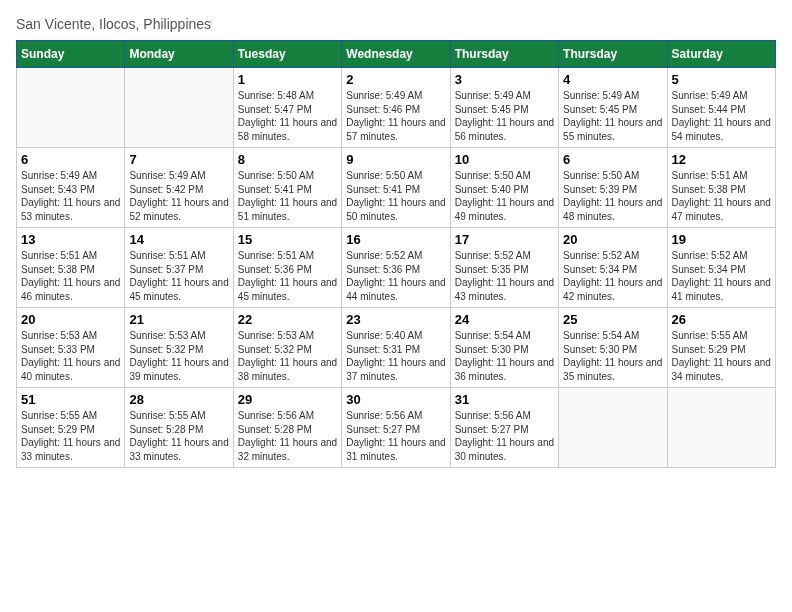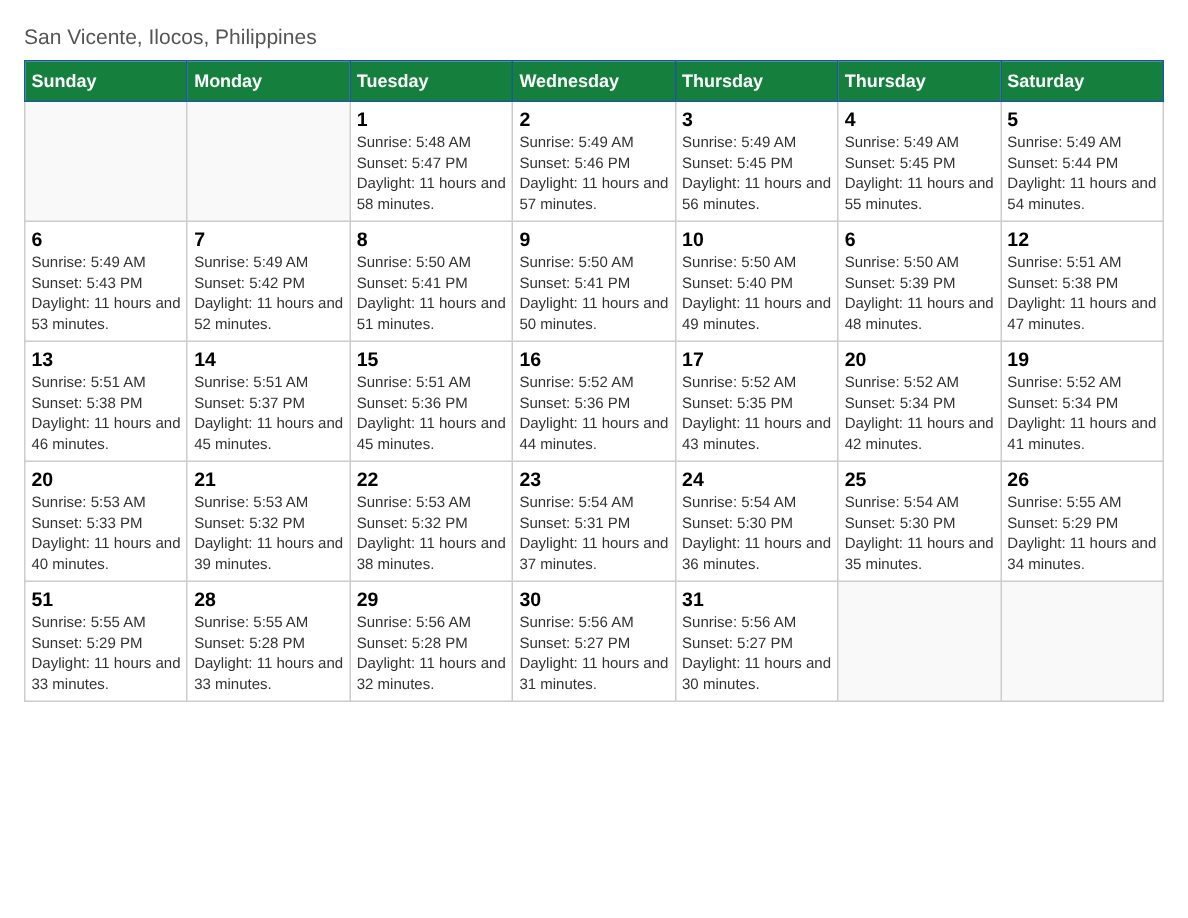--- a/index.html
+++ b/index.html
@@ -230,21 +230,21 @@
 Daylight: 11 hours and 39 minutes.</div>
         </td>
         <td>
           <span class="day-number">22</span>
           <div class="day-info">Sunrise: 5:53 AM
 Sunset: 5:32 PM
 Daylight: 11 hours and 38 minutes.</div>
         </td>
         <td>
           <span class="day-number">23</span>
-          <div class="day-info">Sunrise: 5:54 AM
+          <div class="day-info">Sunrise: 5:40 AM
 Sunset: 5:31 PM
 Daylight: 11 hours and 37 minutes.</div>
         </td>
         <td>
           <span class="day-number">24</span>
           <div class="day-info">Sunrise: 5:54 AM
 Sunset: 5:30 PM
 Daylight: 11 hours and 36 minutes.</div>
         </td>
         <td>

